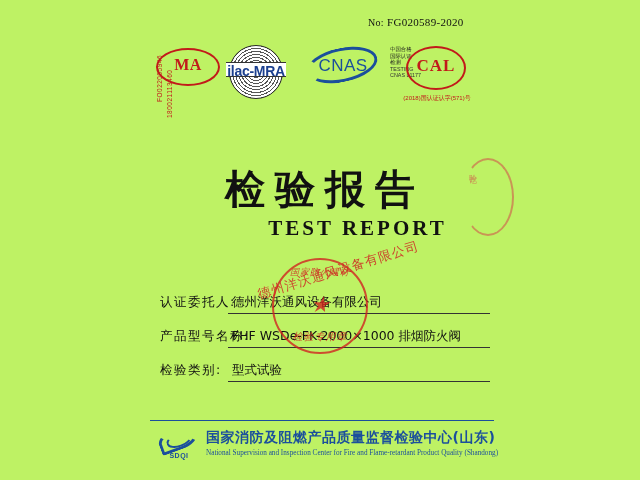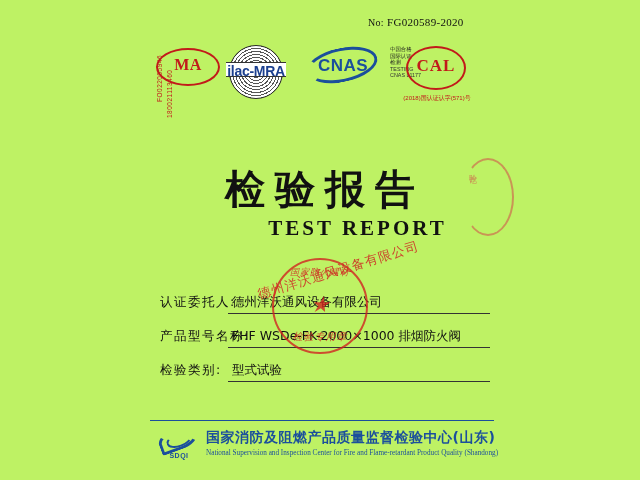--- a/index.html
+++ b/index.html
@@ -151,21 +151,21 @@
     box-sizing: border-box;
     border-left-color: transparent;
     transform: rotate(-12deg);
   }
   .cnas .txt {
     position: absolute;
     left: 0; top: 14px;
     width: 90px;
     text-align: center;
     font-size: 17px;
-    font-weight: bold;
+    font-weight: normal;
     color: #1b4f9c;
     font-family: "Liberation Sans", sans-serif;
     letter-spacing: 0.5px;
   }
   .cnas .cn-lines {
     position: absolute;
     left: 92px;
     top: 4px;
     font-size: 5.4px;
     line-height: 6.6px;

